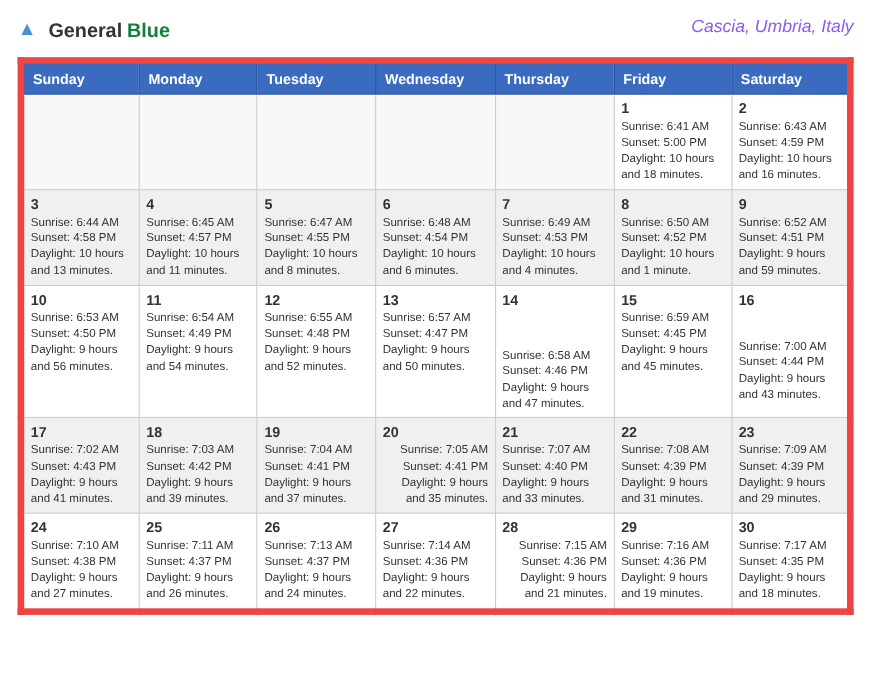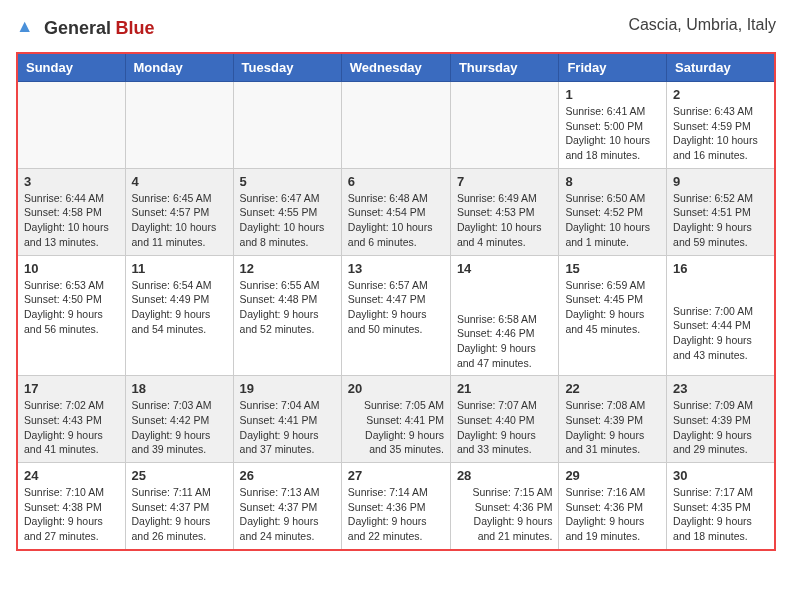--- a/index.html
+++ b/index.html
@@ -28,26 +28,27 @@
     .title-block {
       text-align: right;
     }
     .month-title {
       font-size: 36px;
       font-weight: normal;
       color: #333;
     }
     .location {
       font-size: 16px;
-      color: #404040;
+      color: #8b5cf6;
+      font-style: italic;
     }
     .calendar {
       width: 100%;
       border-collapse: collapse;
-      border: 2px solid #ef4444;
+      border: 6px solid #ef4444;
     }
     .calendar th {
       background-color: #3a6bbf;
       color: #fff;
       font-size: 13px;
       font-weight: bold;
       padding: 6px 8px;
       text-align: left;
       border: 1px solid #2d55a0;
     }
@@ -86,21 +87,21 @@
 </head>
 <body>
 
 <div class="header">
   <div class="logo">
     <svg class="logo-icon" viewBox="0 0 30 30" xmlns="http://www.w3.org/2000/svg">
       <text y="20" font-size="22" fill="#4a90d9">▲</text>
     </svg>
     <div>
       <span style="font-size:18px;font-weight:bold;color:#333;">General</span>
-      <span style="font-size:18px;font-weight:bold;color:#b91c1c;">Blue</span>
+      <span style="font-size:18px;font-weight:bold;color:#15803d;">Blue</span>
     </div>
   </div>
   <div class="title-block">
     <div class="location">Cascia, Umbria, Italy</div>
   </div>
 </div>
 
 <table class="calendar">
   <thead>
     <tr>

